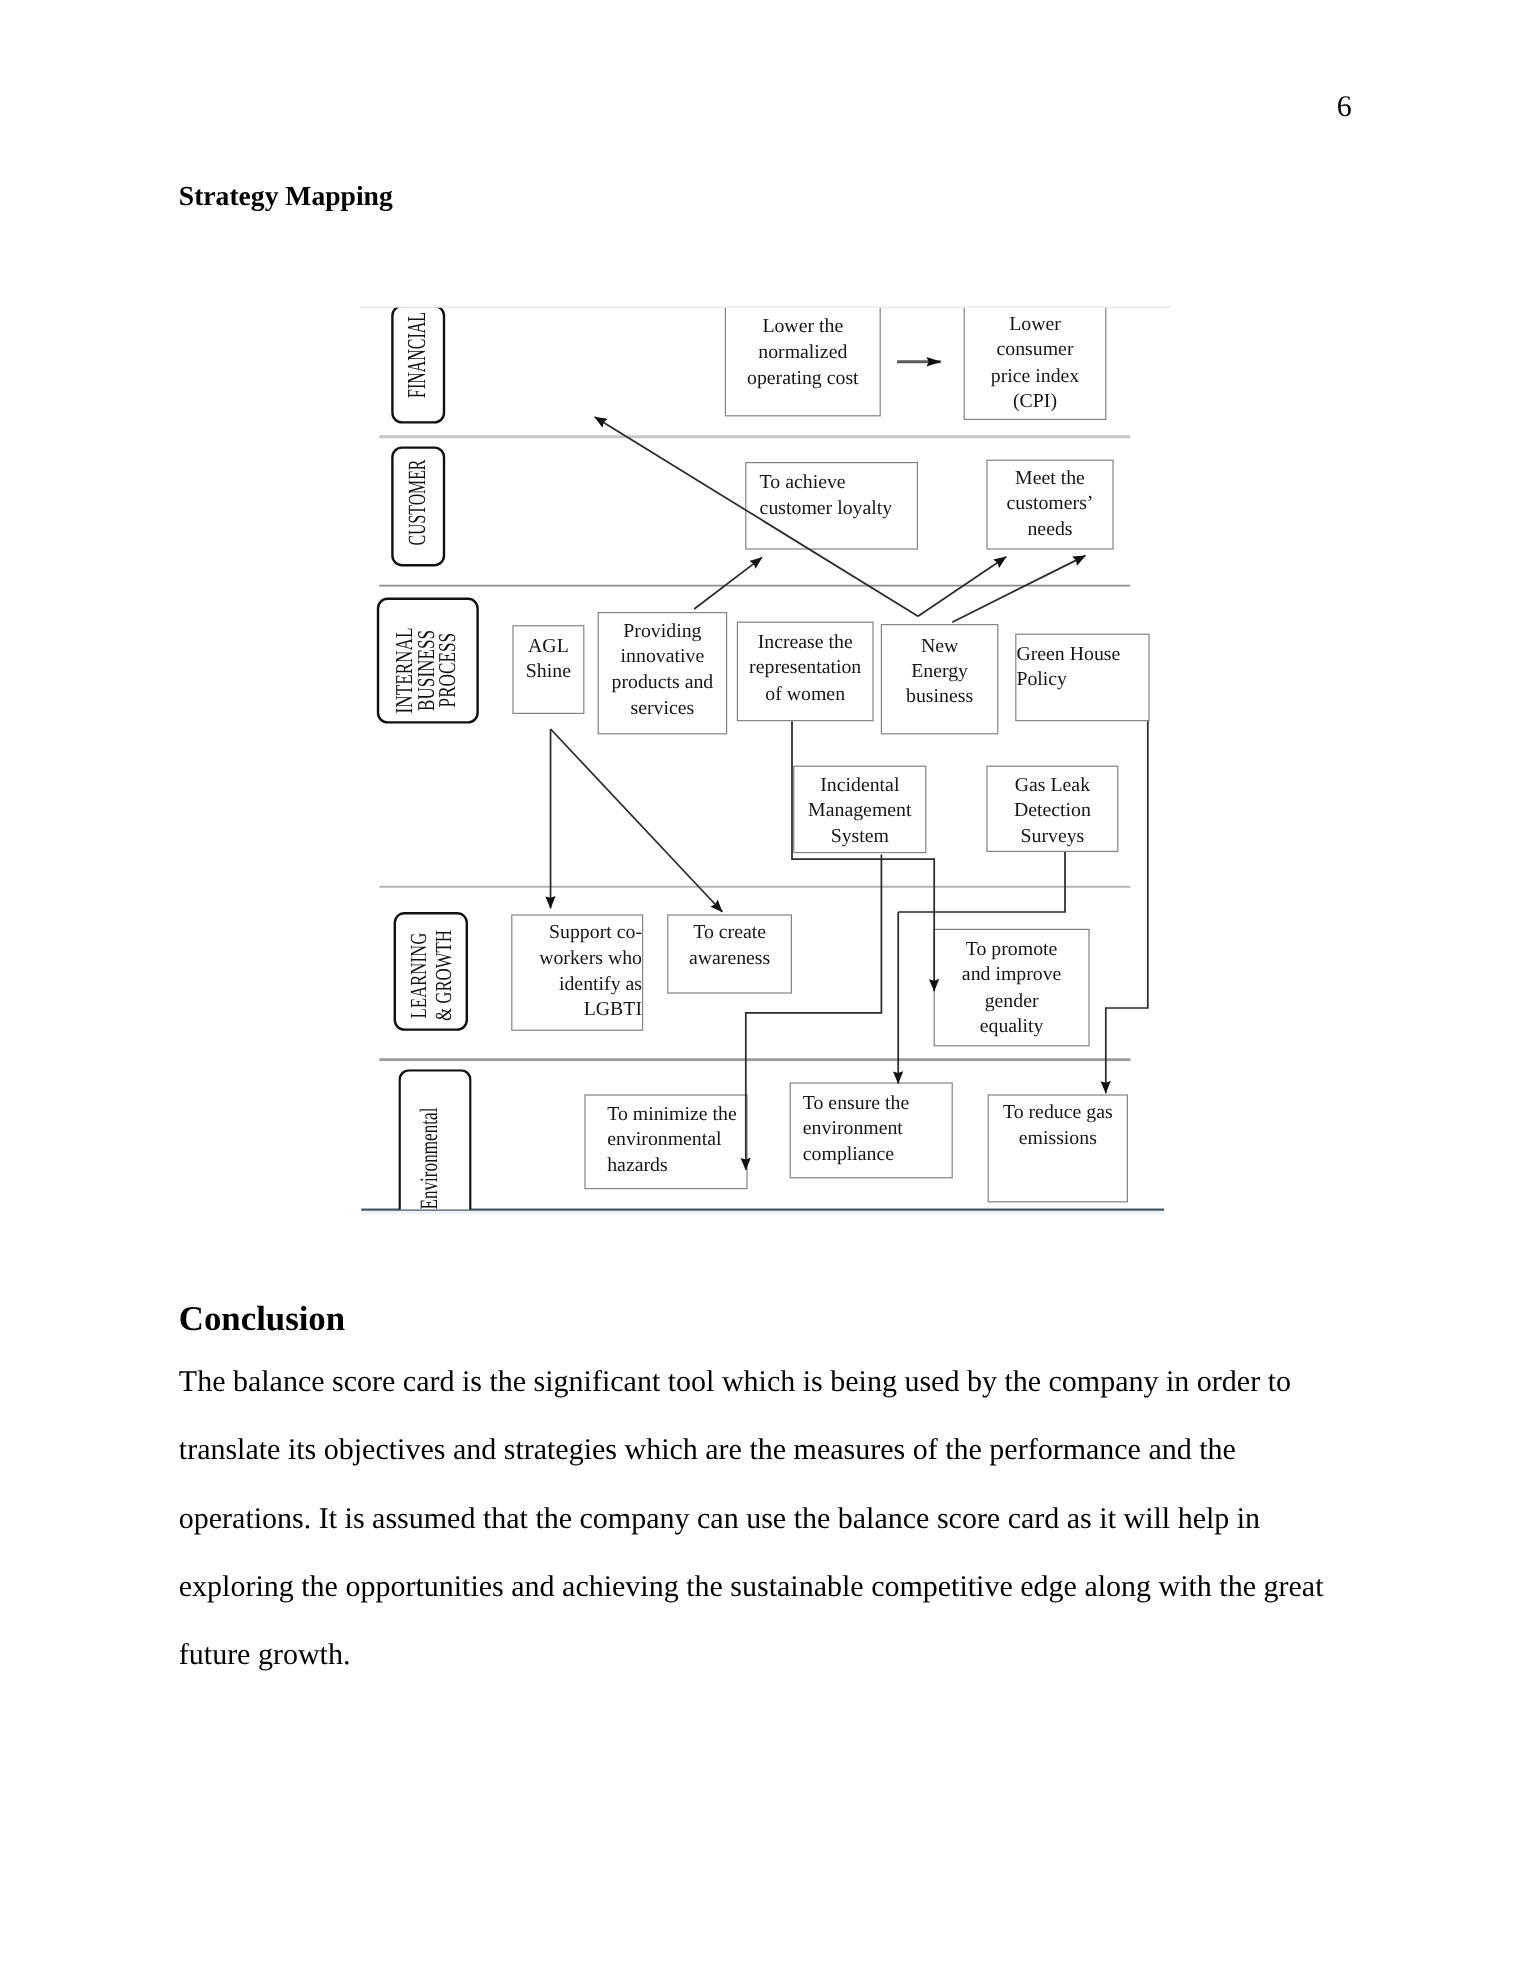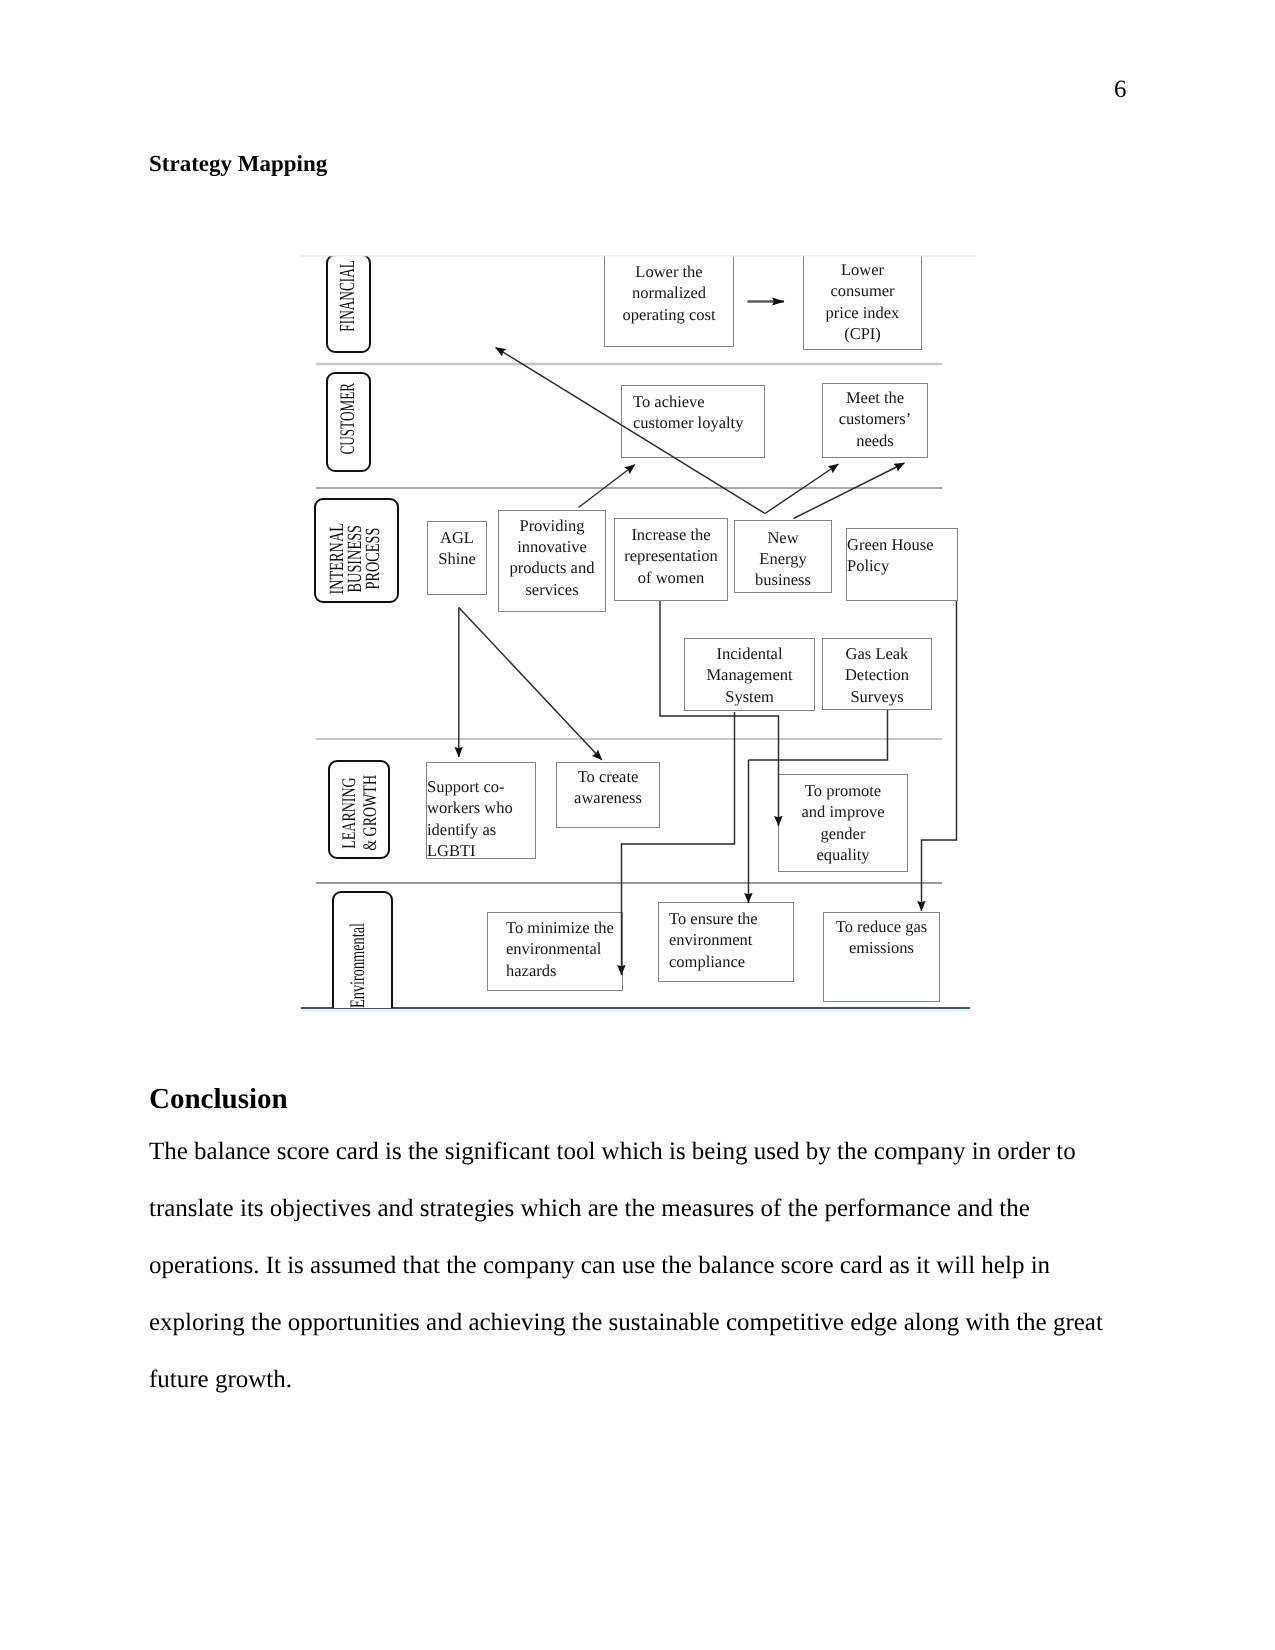--- a/index.html
+++ b/index.html
@@ -83,33 +83,33 @@
       </div>
     <div class="nodebox" style="left:427px;top:521px;width:60px;height:74px;padding-top:5px;padding-left:0px;text-align:center">
         <span>AGL<br>Shine</span>
       </div>
     <div class="nodebox" style="left:498px;top:510px;width:108px;height:102px;padding-top:3.5px;padding-left:0px;text-align:center">
         <span>Providing<br>innovative<br>products and<br>services</span>
       </div>
     <div class="nodebox" style="left:614px;top:518px;width:114px;height:83px;padding-top:5px;padding-left:0px;text-align:center">
         <span>Increase the<br>representation<br>of women</span>
       </div>
-    <div class="nodebox" style="left:734px;top:520px;width:98px;height:73px;padding-top:5.5px;padding-left:0px;text-align:center">
+    <div class="nodebox" style="left:734px;top:520px;width:98px;height:92px;padding-top:5.5px;padding-left:0px;text-align:center">
         <span>New<br>Energy<br>business</span>
       </div>
     <div class="nodebox" style="left:846px;top:528px;width:112px;height:73px;padding-top:5px;padding-left:0px;text-align:left">
         <span>Green House<br>Policy</span>
       </div>
-    <div class="nodebox" style="left:684px;top:638px;width:131px;height:73px;padding-top:4px;padding-left:0px;text-align:center">
+    <div class="nodebox" style="left:661px;top:638px;width:111px;height:73px;padding-top:4px;padding-left:0px;text-align:center">
         <span>Incidental<br>Management<br>System</span>
       </div>
     <div class="nodebox" style="left:822px;top:638px;width:110px;height:72px;padding-top:4px;padding-left:0px;text-align:center">
         <span>Gas Leak<br>Detection<br>Surveys</span>
       </div>
-    <div class="nodebox" style="left:426px;top:762px;width:110px;height:97px;padding-top:13px;padding-left:0px;text-align:left">
+    <div class="nodebox" style="left:426px;top:762px;width:110px;height:97px;padding-top:3px;padding-left:0px;text-align:right">
         <span>Support co-<br>workers who<br>identify as<br>LGBTI</span>
       </div>
     <div class="nodebox" style="left:556px;top:762px;width:104px;height:66px;padding-top:3px;padding-left:0px;text-align:center">
         <span>To create<br>awareness</span>
       </div>
     <div class="nodebox" style="left:778px;top:774px;width:130px;height:98px;padding-top:5px;padding-left:0px;text-align:center">
         <span>To promote<br>and improve<br>gender<br>equality</span>
       </div>
     <div class="nodebox" style="left:487px;top:912px;width:136px;height:79px;padding-top:4px;padding-left:18px;text-align:left">
         <span>To minimize the<br>environmental<br>hazards</span>

